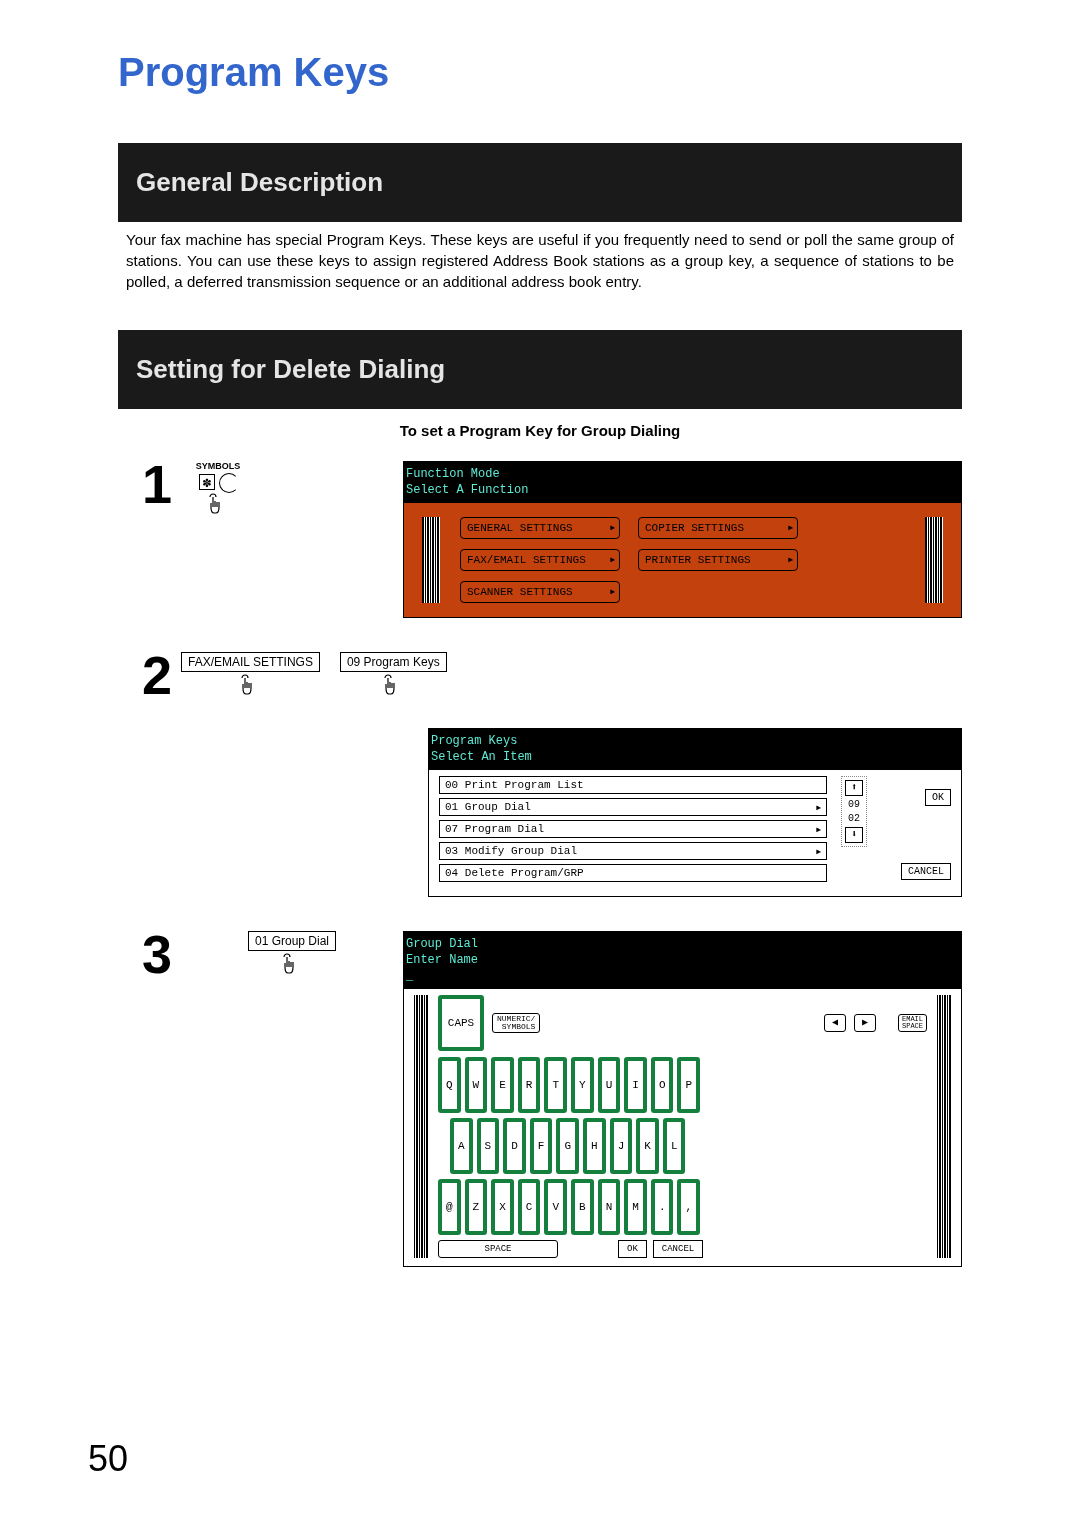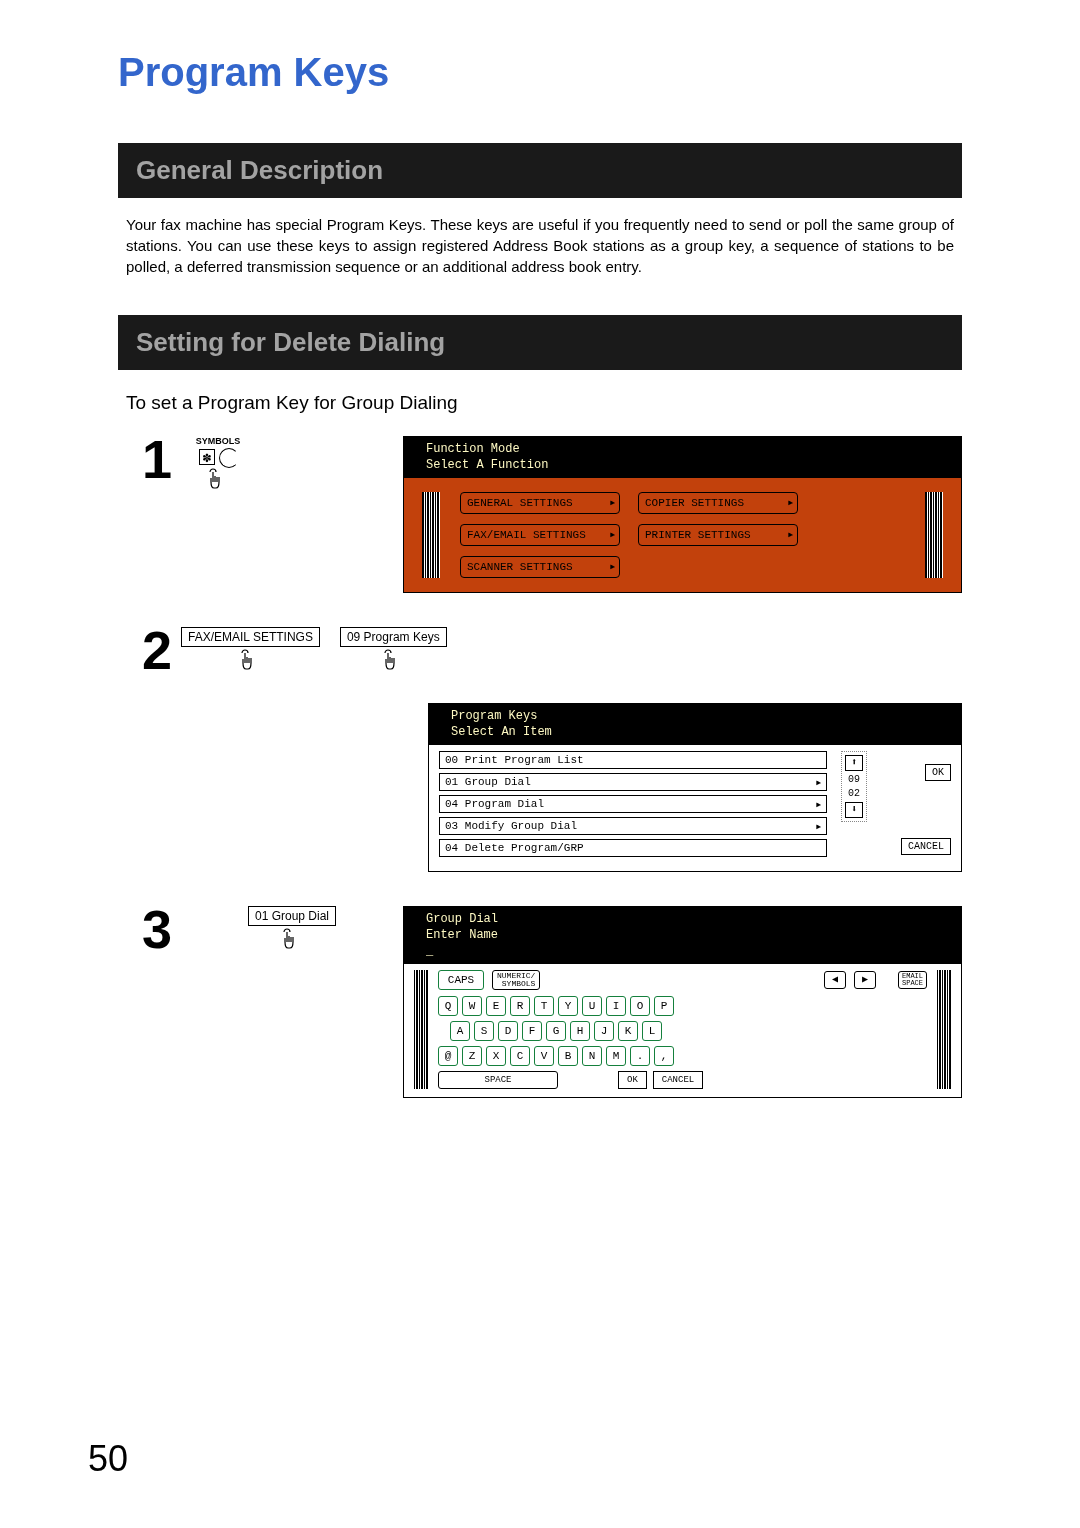--- a/index.html
+++ b/index.html
@@ -1,60 +1,60 @@
 <!DOCTYPE html>
 <html><head>
 <meta charset="utf-8">
 <style>
   * { box-sizing: border-box; margin: 0; padding: 0; }
   body { font-family: Arial, Helvetica, sans-serif; width: 1080px; height: 1528px; background: #fff; position: relative; }
   .page { padding: 50px 118px 40px 118px; }
   .page-title { color: #3366cc; font-size: 40px; font-weight: bold; margin-bottom: 48px; }
-  .section-bar { background: #1a1a1a; color: #a3a3a3; padding: 12px 18px; font-size: 26px; font-weight: bold; margin-bottom: 16px; }
+  .section-bar { background: #1a1a1a; color: #e5e5e5; padding: 24px 18px; font-size: 26px; font-weight: bold; margin-bottom: 7px; }
   .desc-text { font-size: 15px; line-height: 1.4; text-align: justify; padding: 0 8px 38px 8px; }
-  .sub-heading { font-size: 19px; font-weight: normal; padding: 6px 8px 18px 8px; }
+  .sub-heading { font-size: 15px; font-weight: bold; padding: 6px 8px 18px 8px; text-align: center; }
   .step-row { display: flex; align-items: flex-start; margin-bottom: 30px; }
   .step-num { width: 55px; font-size: 54px; font-weight: bold; line-height: 1; padding-left: 24px; }
   .step-left { width: 230px; padding-top: 4px; }
   .step-right { flex: 1; padding-top: 4px; }
   .fn-label { font-size: 9px; font-weight: bold; text-align: center; }
   .fn-icon { display: flex; align-items: center; gap: 4px; justify-content: center; margin-top: 2px; }
   .box-asterisk { border: 1.5px solid #000; width: 16px; height: 16px; font-size: 14px; line-height: 14px; text-align: center; font-family: monospace; }
   .circle-arrow { width: 18px; height: 18px; position: relative; }
   .circle-arrow::before { content:""; position:absolute; width:18px; height:18px; border:1.5px solid #000; border-radius:50%; border-right-color:transparent; }
   .touch-icon { width: 20px; height: 22px; display: inline-block; }
   .touch-icon svg { width:100%; height:100%; }
   .btn-frame { display: inline-block; border: 1.5px solid #000; padding: 2px 6px; font-size: 12px; vertical-align: top; }
   .with-touch { text-align: center; }
   .with-touch .touch-icon { display: block; margin: 2px auto 0 auto; }
 
   
   .panel { border: 1px solid #000; }
-  .panel-header { background: #000; color: #fef9c3; font-family: "Courier New", monospace; font-size: 12px; padding: 5px 22px; line-height: 1.3; }
+  .panel-header { background: #000; color: #5eead4; font-family: "Courier New", monospace; font-size: 12px; padding: 5px 2px; line-height: 1.3; }
   .panel-body-gray { background: #c2410c; padding: 14px 18px; display:flex; gap:20px; position:relative; }
   .vstripes { width: 18px; background: repeating-linear-gradient(90deg,#000 0,#000 1.5px,#fff 1.5px,#fff 2.5px); align-self: stretch; }
   .fn-grid { display: grid; grid-template-columns: 160px 160px; column-gap: 18px; row-gap: 10px; font-family: "Courier New", monospace; font-size: 11px; }
   .fn-btn { border:1px solid #000; border-radius:4px; padding:4px 6px; position: relative; }
   .fn-btn.has-arrow::after { content:"▶"; position:absolute; right:4px; top:5px; font-size:8px; }
 
   
   .panel2-body { padding: 6px 10px 10px 10px; font-family:"Courier New", monospace; font-size: 11px; display:flex; gap:14px; }
   .item-list { flex:1; }
   .item { border:1px solid #000; border-radius:0; padding:2px 5px; margin-bottom:4px; }
   .item-caret::after { content:"▶"; float:right; font-size:8px; padding-top:2px; }
   .panel2-side { width: 70px; display:flex; flex-direction:column; gap:5px; align-items:flex-end; }
   .scroll-col { border:1px dotted #888; padding:3px 3px; display:flex; flex-direction:column; gap:3px; align-items:center; font-size:10px; }
   .scroll-btn { border:1px solid #000; width:18px; height:16px; text-align:center; font-size:10px; line-height:14px; }
   .okcancel { border:1px solid #000; font-size:10px; padding:2px 6px; text-align:center; margin-bottom:6px; }
 
   
   .panel3-body { padding: 6px 10px 8px 10px; font-family:"Courier New", monospace; font-size: 10px; display:flex; gap:10px; }
   .kb-wrap { flex:1; }
   .kb-toprow { display:flex; gap:8px; align-items:center; margin-bottom:6px; }
-  .kb-key { border:1px solid #15803d; border-radius:3px; padding:3px 4px; text-align:center; min-width:20px; font-size:11px; }
+  .kb-key { border:4px solid #15803d; border-radius:3px; padding:18px 4px; text-align:center; min-width:20px; font-size:11px; }
   .kb-caps { width:46px; }
   .kb-numsym { border:1px solid #000; border-radius:3px; padding:1px 4px; font-size:8px; text-align:right; line-height:1; }
   .kb-arrow { border:1px solid #000; border-radius:3px; width:22px; height:18px; text-align:center; font-size:10px; line-height:16px; }
   .kb-bksp { border:1px solid #000; border-radius:3px; padding:1px 3px; font-size:7px; text-align:center; line-height:1; }
   .kb-row { display:flex; gap:4px; margin-bottom:5px; justify-content:flex-start; }
   .kb-row.offset1 { padding-left: 12px; }
   .kb-row.offset0 { padding-left: 0px; }
   .kb-bottom { display:flex; gap:60px; margin-top:2px; }
   .kb-space { border:1px solid #000; border-radius:3px; width:120px; text-align:center; font-size:9px; padding:3px 0; }
   .kb-okcancel { border:1px solid #000; font-size:9px; padding:3px 8px; }
@@ -143,21 +143,21 @@
   <div style="margin-left:310px; margin-top:-4px; margin-bottom:30px;">
     <div class="panel">
       <div class="panel-header">
         <div>Program Keys</div>
         <div>Select An Item</div>
       </div>
       <div class="panel2-body">
         <div class="item-list">
           <div class="item">00  Print Program List</div>
           <div class="item item-caret">01  Group Dial</div>
-          <div class="item item-caret">04  Program Dial</div>
+          <div class="item item-caret">07  Program Dial</div>
           <div class="item item-caret">03  Modify Group Dial</div>
           <div class="item">04  Delete Program/GRP</div>
         </div>
         <div style="display:flex; flex-direction:column; align-items:center;">
           <div class="scroll-col">
             <div class="scroll-btn">⬆</div>
             <div>09</div>
             <div>02</div>
             <div class="scroll-btn">⬇</div>
           </div>

